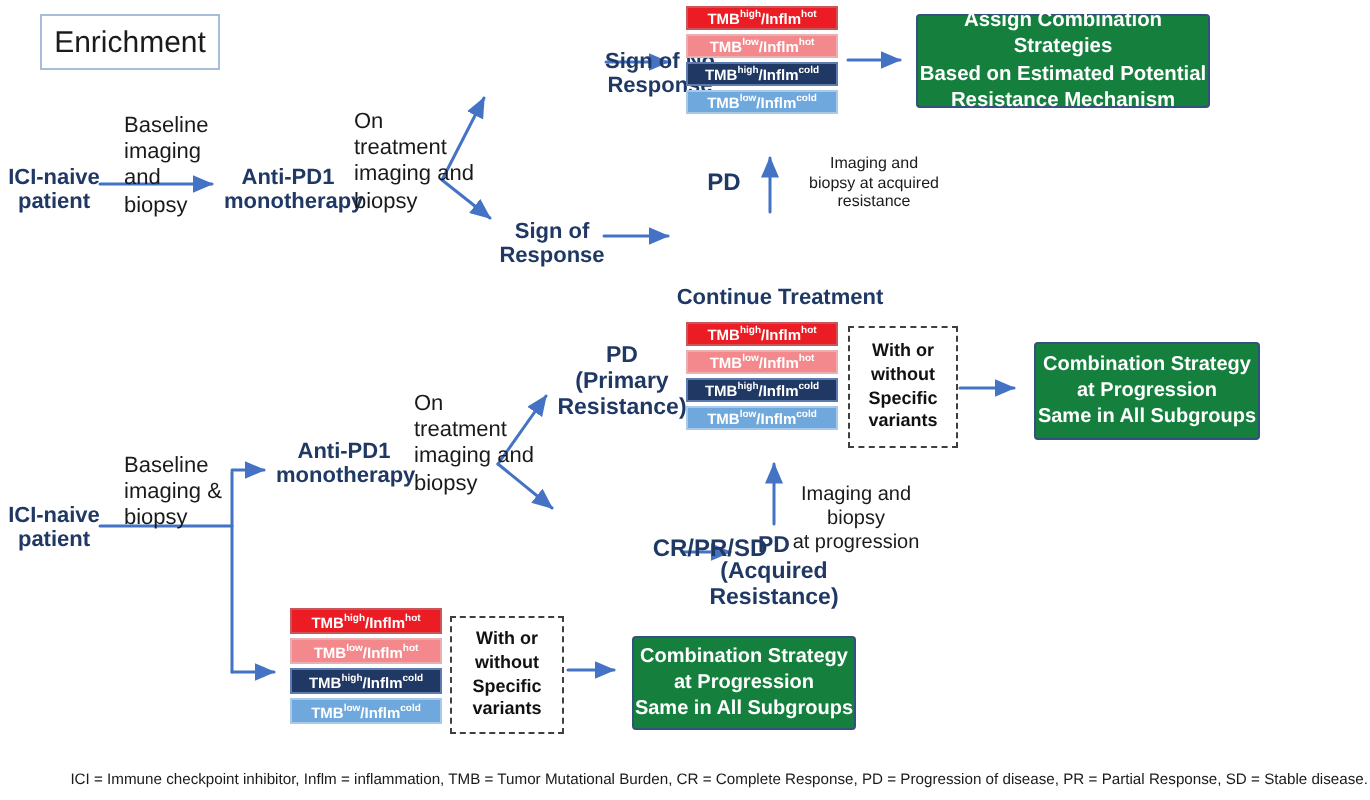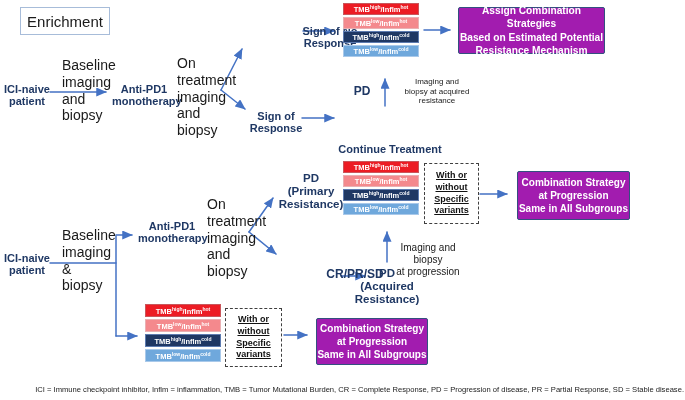--- a/index.html
+++ b/index.html
@@ -10,32 +10,32 @@
   #connectors{position:absolute;left:0;top:0;width:685px;height:400px;pointer-events:none;}
   .title-box{
     position:absolute;background:#ffffff;border:1px solid #A7BCD9;color:#1b1b1b;
     font-size:15px;display:flex;align-items:center;justify-content:center;
   }
   .lbl-navy{
     position:absolute;color:#1F3864;font-weight:bold;font-size:11px;line-height:1.12;
     text-align:center;white-space:pre-line;
   }
   .lbl-black{
-    position:absolute;color:#1a1a1a;font-size:14px;line-height:1.2;white-space:pre-line;
+    position:absolute;color:#1a1a1a;font-size:11px;line-height:1.2;white-space:pre-line;
   }
   .center{text-align:center;}
   .navy-box{
-    position:absolute;background:#a21caf;color:#ffffff;font-weight:bold;font-size:10px;
+    position:absolute;background:#15803d;color:#ffffff;font-weight:bold;font-size:10px;
     line-height:1.32;display:flex;align-items:center;justify-content:center;
     text-align:center;white-space:pre-line;border-radius:2px;border:1px solid #33507f;
   }
   .dashed-box{
     position:absolute;background:#ffffff;border:1.5px dashed #3f3f3f;color:#111111;
     font-weight:bold;font-size:9px;line-height:1.3;display:flex;align-items:center;
-    justify-content:center;text-align:center;white-space:pre-line;text-decoration:underline;
+    justify-content:center;text-align:center;white-space:pre-line;
   }
   .tmb-stack{position:absolute;display:flex;flex-direction:column;gap:2px;width:76px;}
   .tmb-box{
     height:12px;line-height:12px;color:#ffffff;font-size:7.5px;font-weight:600;
     text-align:center;border:1px solid rgba(255,255,255,0.55);box-sizing:border-box;
   }
   .tmb-stack.tall .tmb-box{height:13px;line-height:13px;}
   .tmb-box sup{font-size:5px;line-height:0;}
   .caption{
     position:absolute;color:#1a1a1a;font-size:7.6px;white-space:nowrap;

